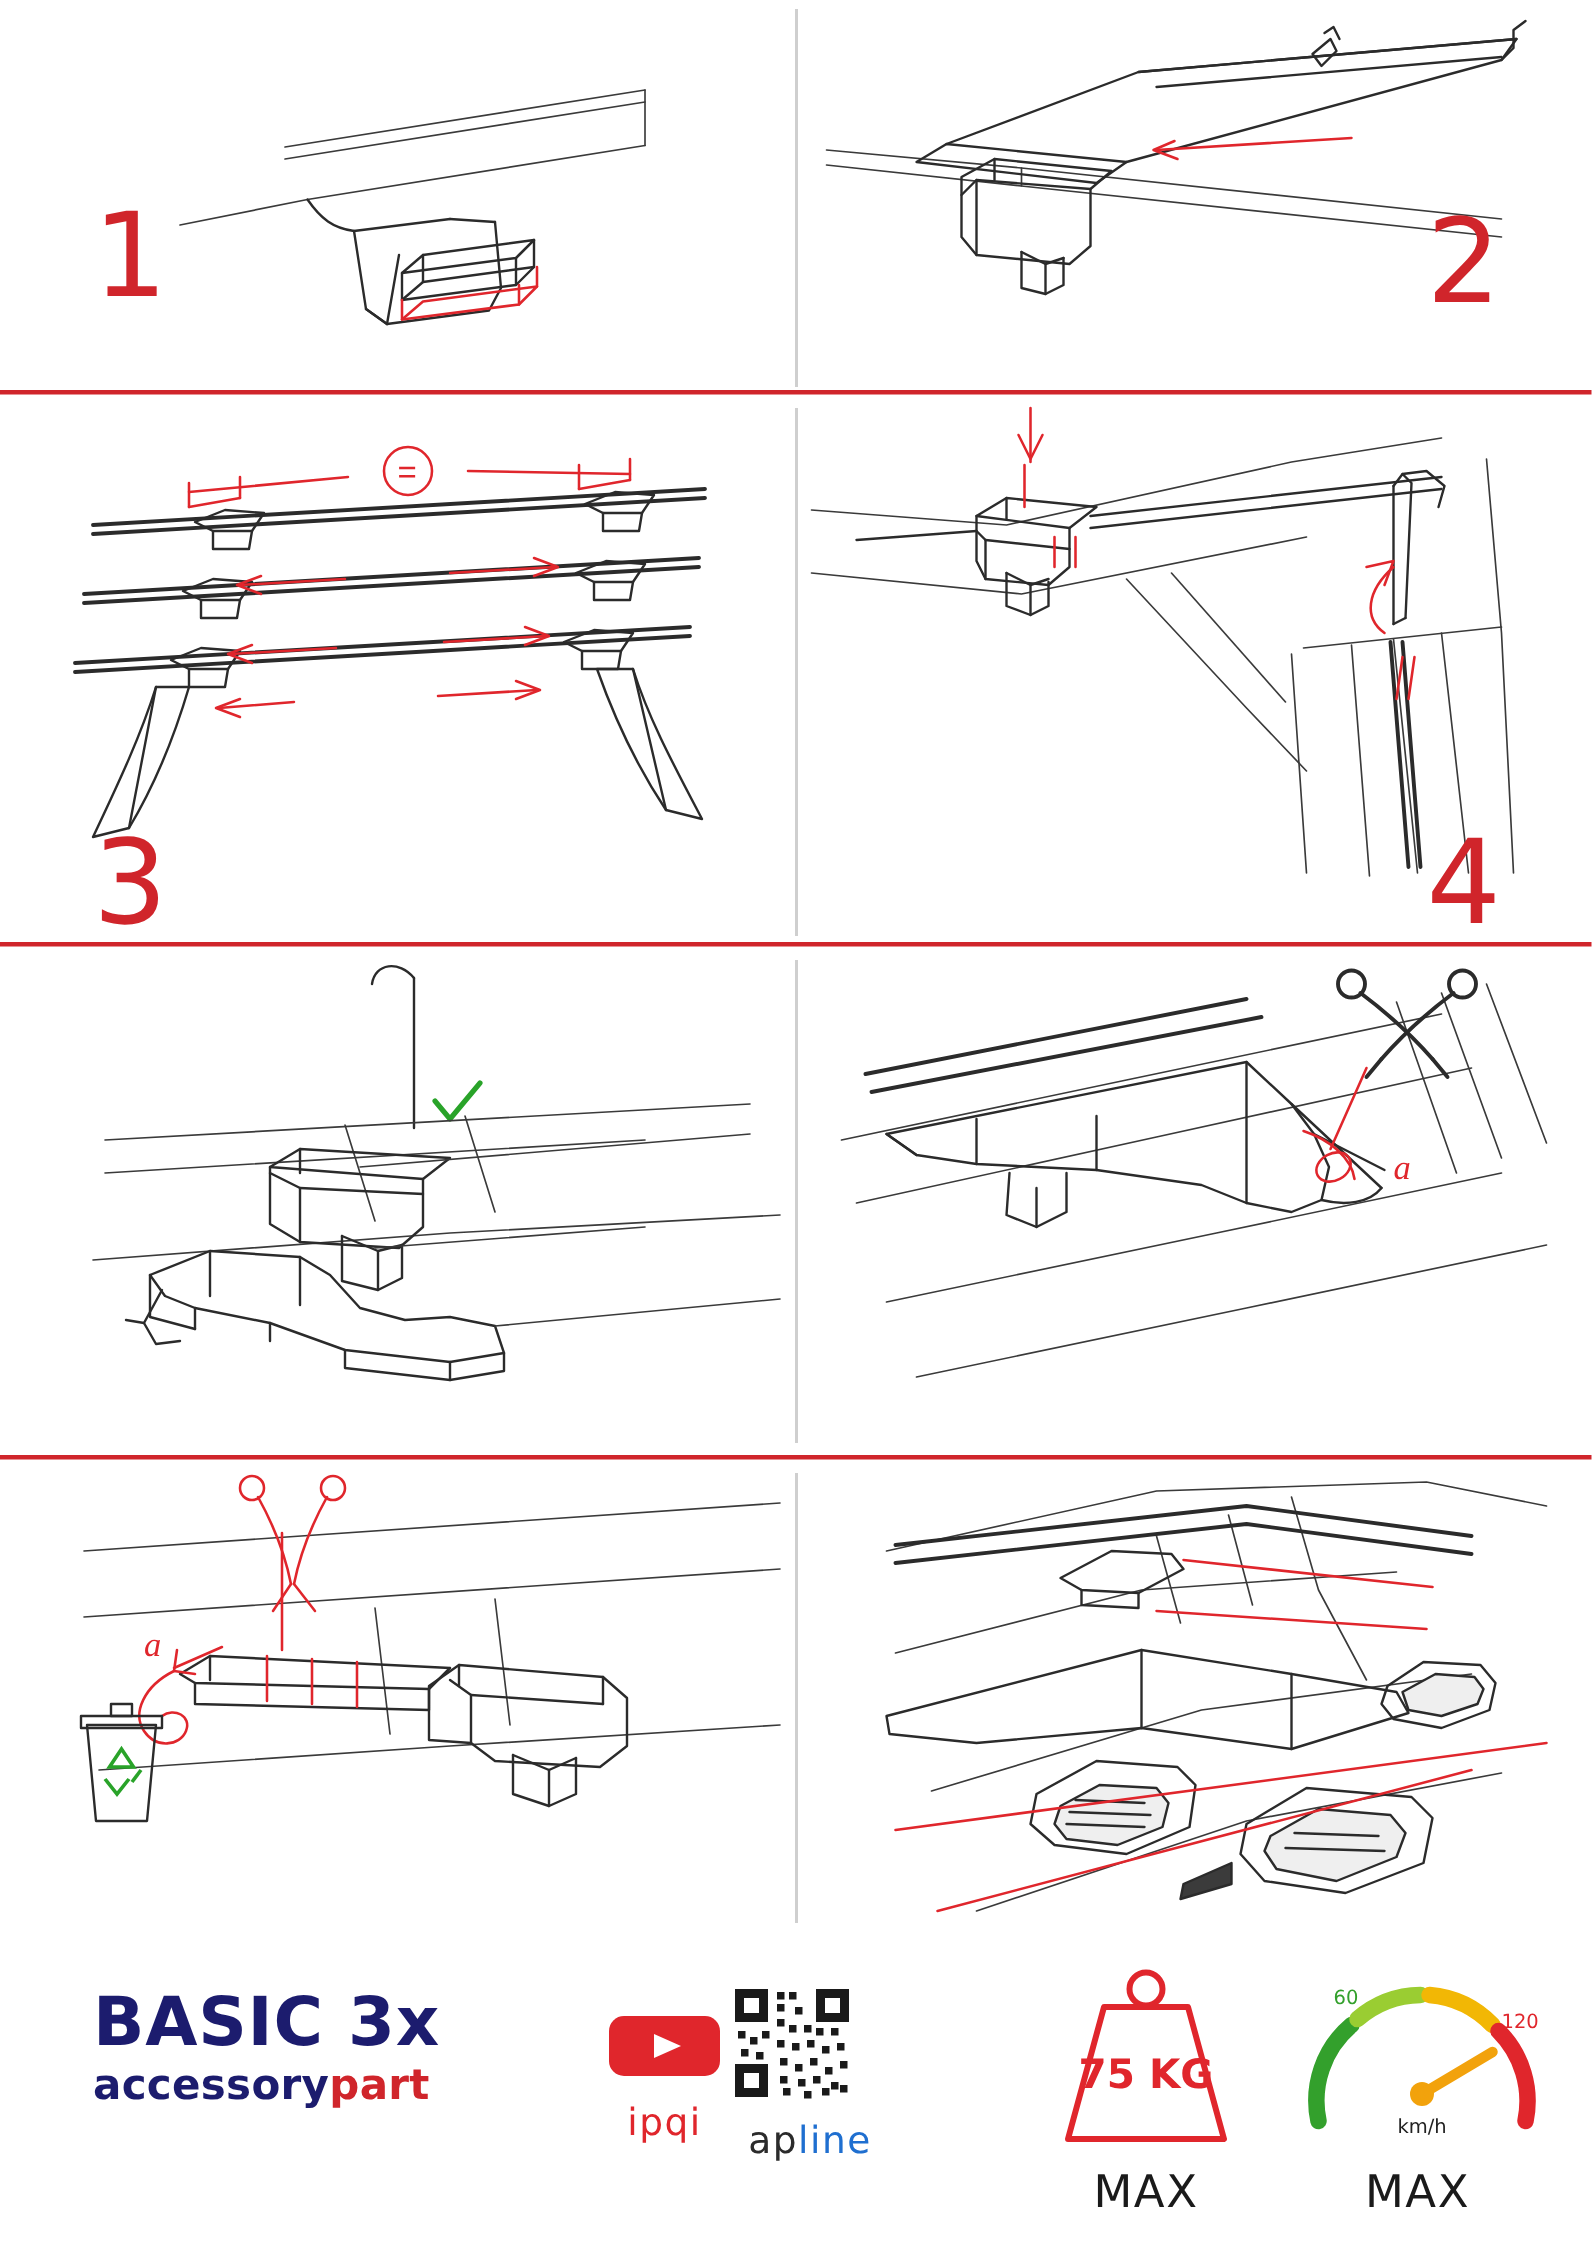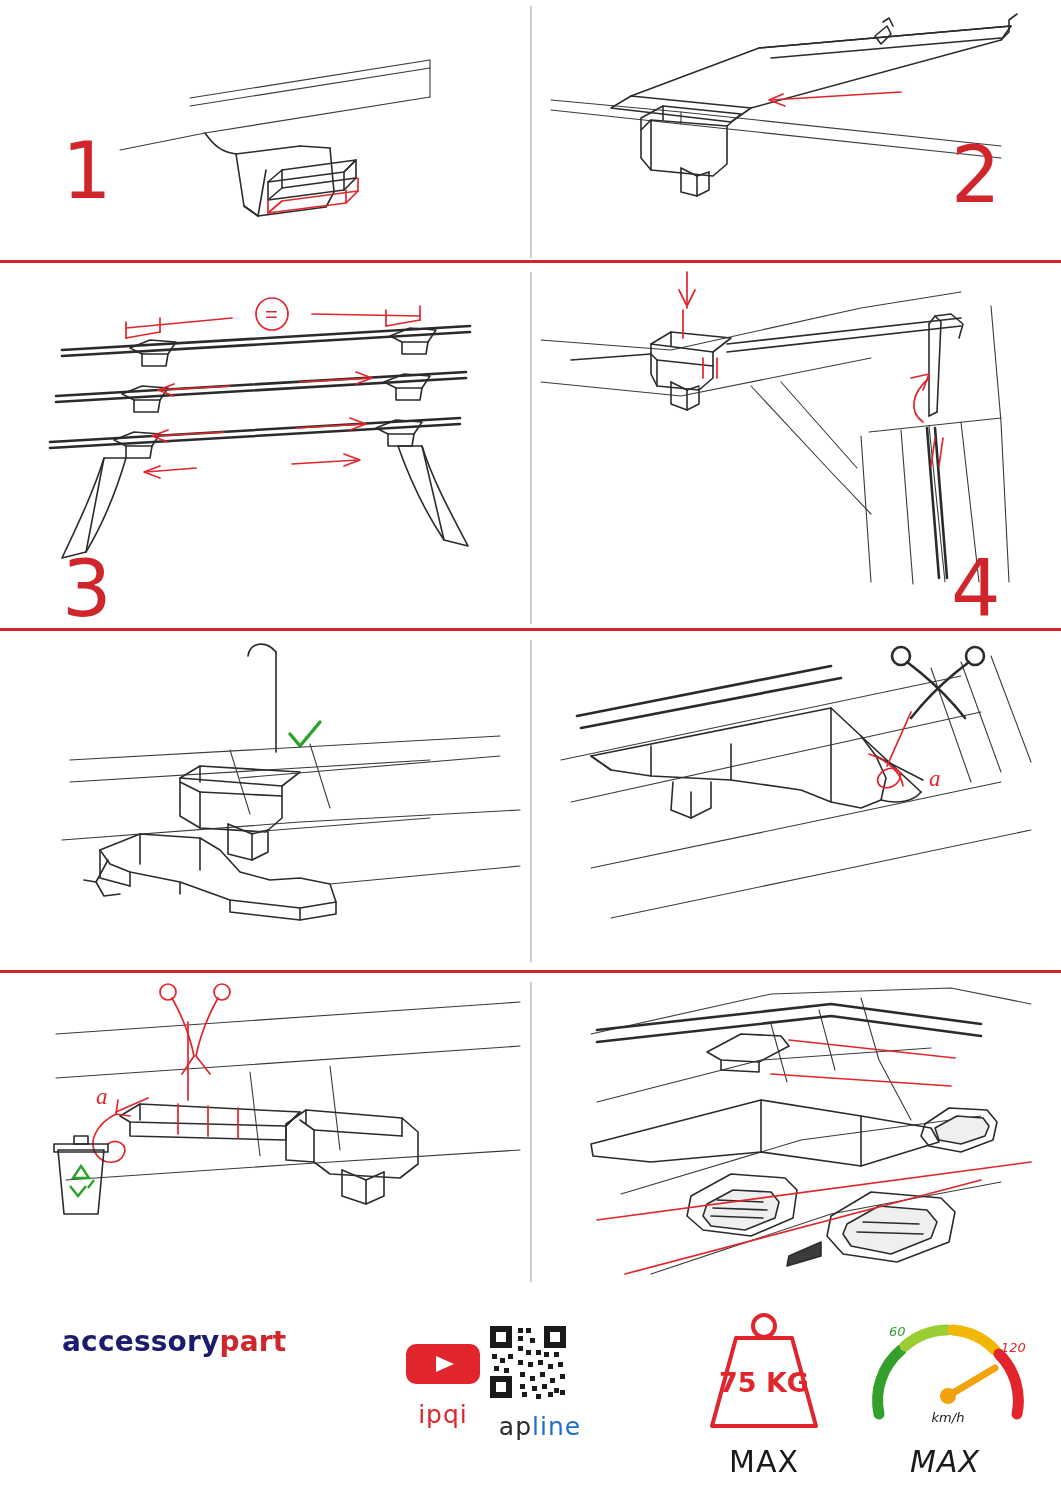--- a/index.html
+++ b/index.html
@@ -548,20 +548,21 @@
           <path d="M258 66 L424 84"></path>
         </g>
       </svg>
     </div>
 
   </div>
 
   <div class="footer">
 
     <div class="brandblock">
+      <div class="brand-basic">BASIC 3x</div>
       <div class="brand-acc"><span>accessory</span><span class="part">part</span></div>
     </div>
 
 
     <div class="logo-item" style="left:398px; top:40px; width:90px;">
       <svg width="90" height="56" viewBox="0 0 90 56">
         <rect x="8" y="8" width="74" height="40" rx="10" fill="#e0262c"></rect>
         <path d="M38 20 L56 28 L38 36 Z" fill="#ffffff"></path>
       </svg>
       <div class="logo-cap cap-ipqi">ipqi</div>
@@ -616,21 +617,21 @@
 
     <div class="maxblock" style="left:674px; top:14px; width:180px;">
       <svg width="180" height="130" viewBox="0 0 180 130">
         <circle cx="90" cy="16" r="11" fill="none" stroke="#e0262c" stroke-width="4"></circle>
         <path d="M62 28 L118 28 L142 116 L38 116 Z" fill="none" stroke="#e0262c" stroke-width="4" stroke-linejoin="round"></path>
         <text class="weight-text" x="90" y="82" text-anchor="middle">75 KG</text>
       </svg>
       <div class="maxcap">MAX</div>
     </div>
 
-    <div class="maxblock" style="left:855px; top:14px; width:180px;font-style:italic;">
+    <div class="maxblock" style="left:855px; top:14px; width:180px;">
       <svg width="180" height="130" viewBox="0 0 180 130">
         <path d="M24 104 A 66 66 0 0 1 46 40" fill="none" stroke="#33a02c" stroke-width="11" stroke-linecap="round"></path>
         <path d="M50 36 A 66 66 0 0 1 92 20" fill="none" stroke="#9acd32" stroke-width="11" stroke-linecap="round"></path>
         <path d="M98 20 A 66 66 0 0 1 140 40" fill="none" stroke="#f2b705" stroke-width="11" stroke-linecap="round"></path>
         <path d="M144 44 A 66 66 0 0 1 162 104" fill="none" stroke="#e0262c" stroke-width="11" stroke-linecap="round"></path>
         <circle cx="93" cy="86" r="8" fill="#f2a20c"></circle>
         <path d="M93 86 L140 58" stroke="#f2a20c" stroke-width="7" stroke-linecap="round" fill="none"></path>
         <text class="gauge-num" x="34" y="26" fill="#33a02c">60</text>
         <text class="gauge-num" x="146" y="42" fill="#e0262c">120</text>
         <text class="gauge-unit" x="93" y="112" text-anchor="middle">km/h</text>

